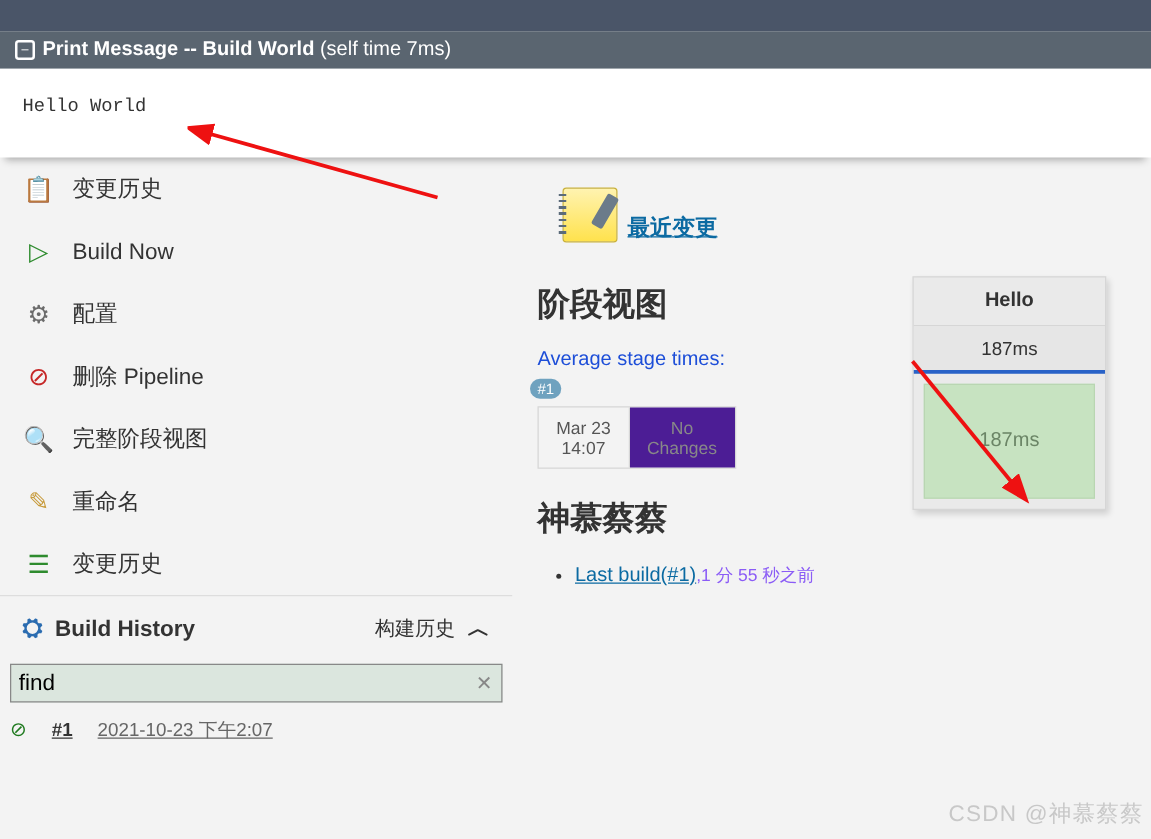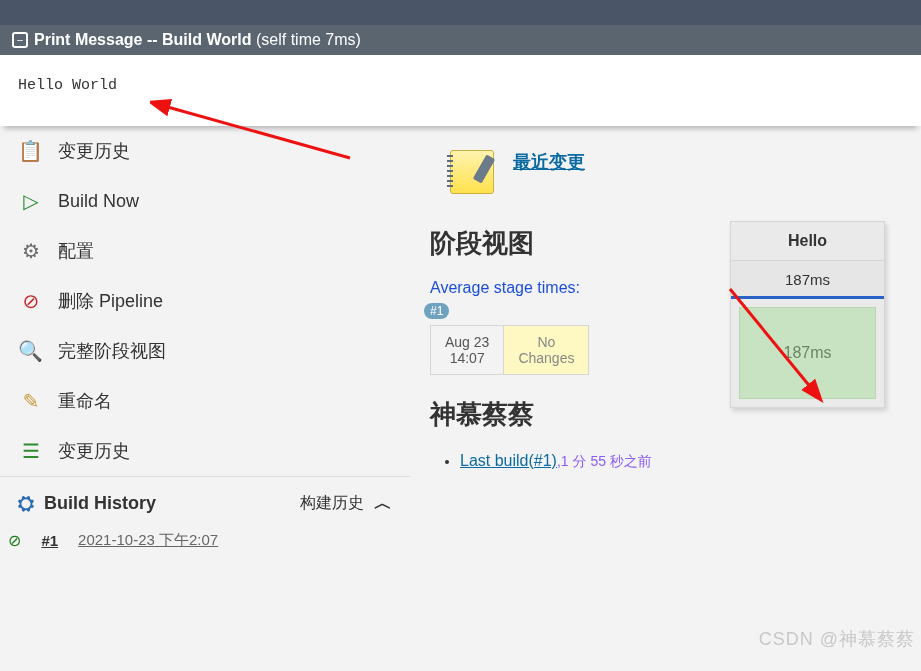--- a/index.html
+++ b/index.html
@@ -40,49 +40,49 @@
 .find-box { margin: 6px 8px; position: relative; }
 .find-box input { width: 100%; border: 1px solid #888; background: #dbe6de; font-size: 18px; padding: 4px 26px 4px 6px; font-family: inherit; }
 .find-box .clear-x { position: absolute; right: 8px; top: 50%; transform: translateY(-50%); color: #888; cursor: pointer; font-size: 16px; }
 
 .build-row { display: flex; align-items: center; gap: 20px; padding: 6px 8px; font-size: 15px; }
 .build-row .ok { color: #1f7a1f; font-size: 16px; }
 .build-row .num { text-decoration: underline; font-weight: 700; }
 .build-row .ts { text-decoration: underline; color: #666; }
 
 
-.recent-change { display: flex; align-items: flex-start; gap: 19px; padding: 24px 0 10px 20px; }
+.recent-change { display: flex; align-items: flex-end; gap: 8px; padding: 24px 0 10px 20px; }
 .recent-change a { color: #0b6aa2; font-weight: 700; font-size: 18px; text-decoration: underline; }
 .notebook-icon { width: 44px; height: 44px; background: linear-gradient(#fff3b0,#ffe24d); border: 1px solid #c9b13a; border-radius: 3px; position: relative; }
 .notebook-icon::before { content:""; position:absolute; left:-4px; top:4px; bottom:4px; width:6px; background: repeating-linear-gradient(#5b6b7a 0 2px, transparent 2px 5px); }
 .notebook-icon::after { content:""; position:absolute; right:4px; top:4px; width:10px; height:28px; background:#6b7b8a; transform: rotate(30deg); border-radius:2px; }
 
 h2.section { font-size: 26px; font-weight: 700; padding: 22px 0 14px; }
 
 
 .stage-wrap { position: relative; }
 .avg-row { text-align: left; color: #1d4ed8; font-size: 16px; padding-right: 180px; line-height: 1.6; }
 .avg-row .u { text-decoration: underline; }
 
 .stage-card { position: absolute; right: 16px; top: -54px; width: 155px; border: 1px solid #d6d6d6; background: #eaeaea; box-shadow: 2px 3px 5px rgba(0,0,0,.15); }
 .stage-card .hdr { text-align: center; font-weight: 700; padding: 10px 0; font-size: 16px; border-bottom: 1px solid #d6d6d6; }
 .stage-card .tm { text-align: center; padding: 10px 0 8px; color: #333; font-size: 15px; border-bottom: 3px solid #2962c7; background:#e6e6e6; }
 .stage-card .big { background: #c7e3c1; margin: 8px; padding: 36px 0; text-align: center; color: #6b8566; border: 1px solid #b9d6b2; font-size: 16px; }
 
 .build-cell { display: inline-block; border: 1px solid #d6d6d6; margin-top: 14px; }
 .build-cell-inner { display: flex; }
 .bc-left { text-align: center; padding: 8px 14px; color: #555; font-size: 14px; border-right: 1px solid #d6d6d6; }
-.bc-right { text-align: center; padding: 8px 14px; color: #888; font-size: 14px; background:#fef9c3; }
+.bc-right { text-align: center; padding: 8px 14px; color: #888; font-size: 14px; background:#4c1d95; }
 .bc-badge { position: absolute; background: #6fa2bf; color: #fff; font-size: 12px; padding: 1px 6px; border-radius: 8px; transform: translate(-6px,-8px); }
 
 .perma { list-style: disc; padding-left: 30px; margin-top: 6px; }
 .perma a { color: #0b6aa2; text-decoration: underline; font-size: 16px; }
 .perma .suffix { color: #8b5cf6; }
 
-.watermark { position: absolute; right: 6px; bottom: 20px; color: #c8c8c8; font-size: 18px; letter-spacing: 1px; pointer-events: none; }
+.watermark { position: absolute; right: 6px; bottom: 8px; color: #c8c8c8; font-size: 18px; letter-spacing: 1px; pointer-events: none; }
 
 
 .ic-clock{color:#b58a2e} .ic-play{color:#2e8b2e} .ic-gear{color:#6b6b6b} .ic-no{color:#c62828} .ic-mag{color:#6b6b6b} .ic-edit{color:#c79a3a} .ic-doc{color:#2e8b2e}
 </style>
 </head>
 <body>
 
 <div class="top-bar"></div>
 
 <div class="print-header">
@@ -146,20 +146,24 @@
         </li>
       </ul>
 
     <div class="bh-header">
       <span class="gear">⛭</span>
       <span>Build History</span>
       <span class="sub">构建历史</span>
       <span class="chev">︿</span>
     </div>
 
+    <div class="find-box">
+      <input type="text" value="find" style="">
+      <span class="clear-x">✕</span>
+    </div>
 
     <div class="build-row">
       <span class="ok">⊘</span>
       <span class="num">#1</span>
       <span class="ts">2021-10-23 下午2:07</span>
     </div>
   </div>
 
   <div class="content">
     <div class="recent-change">
@@ -178,21 +182,21 @@
         <div class="hdr">Hello</div>
         <div class="tm">187ms</div>
         <div class="big">187ms</div>
       </div>
 
       <div style="position:relative; margin-top:10px;">
         <span class="bc-badge">#1</span>
         <div class="build-cell">
           <div class="build-cell-inner">
             <div class="bc-left">
-              <div>Aug 23</div>
+              <div>Mar 23</div>
               <div>14:07</div>
             </div>
             <div class="bc-right">
               <div>No</div>
               <div>Changes</div>
             </div>
           </div>
         </div>
       </div>
     </div>

